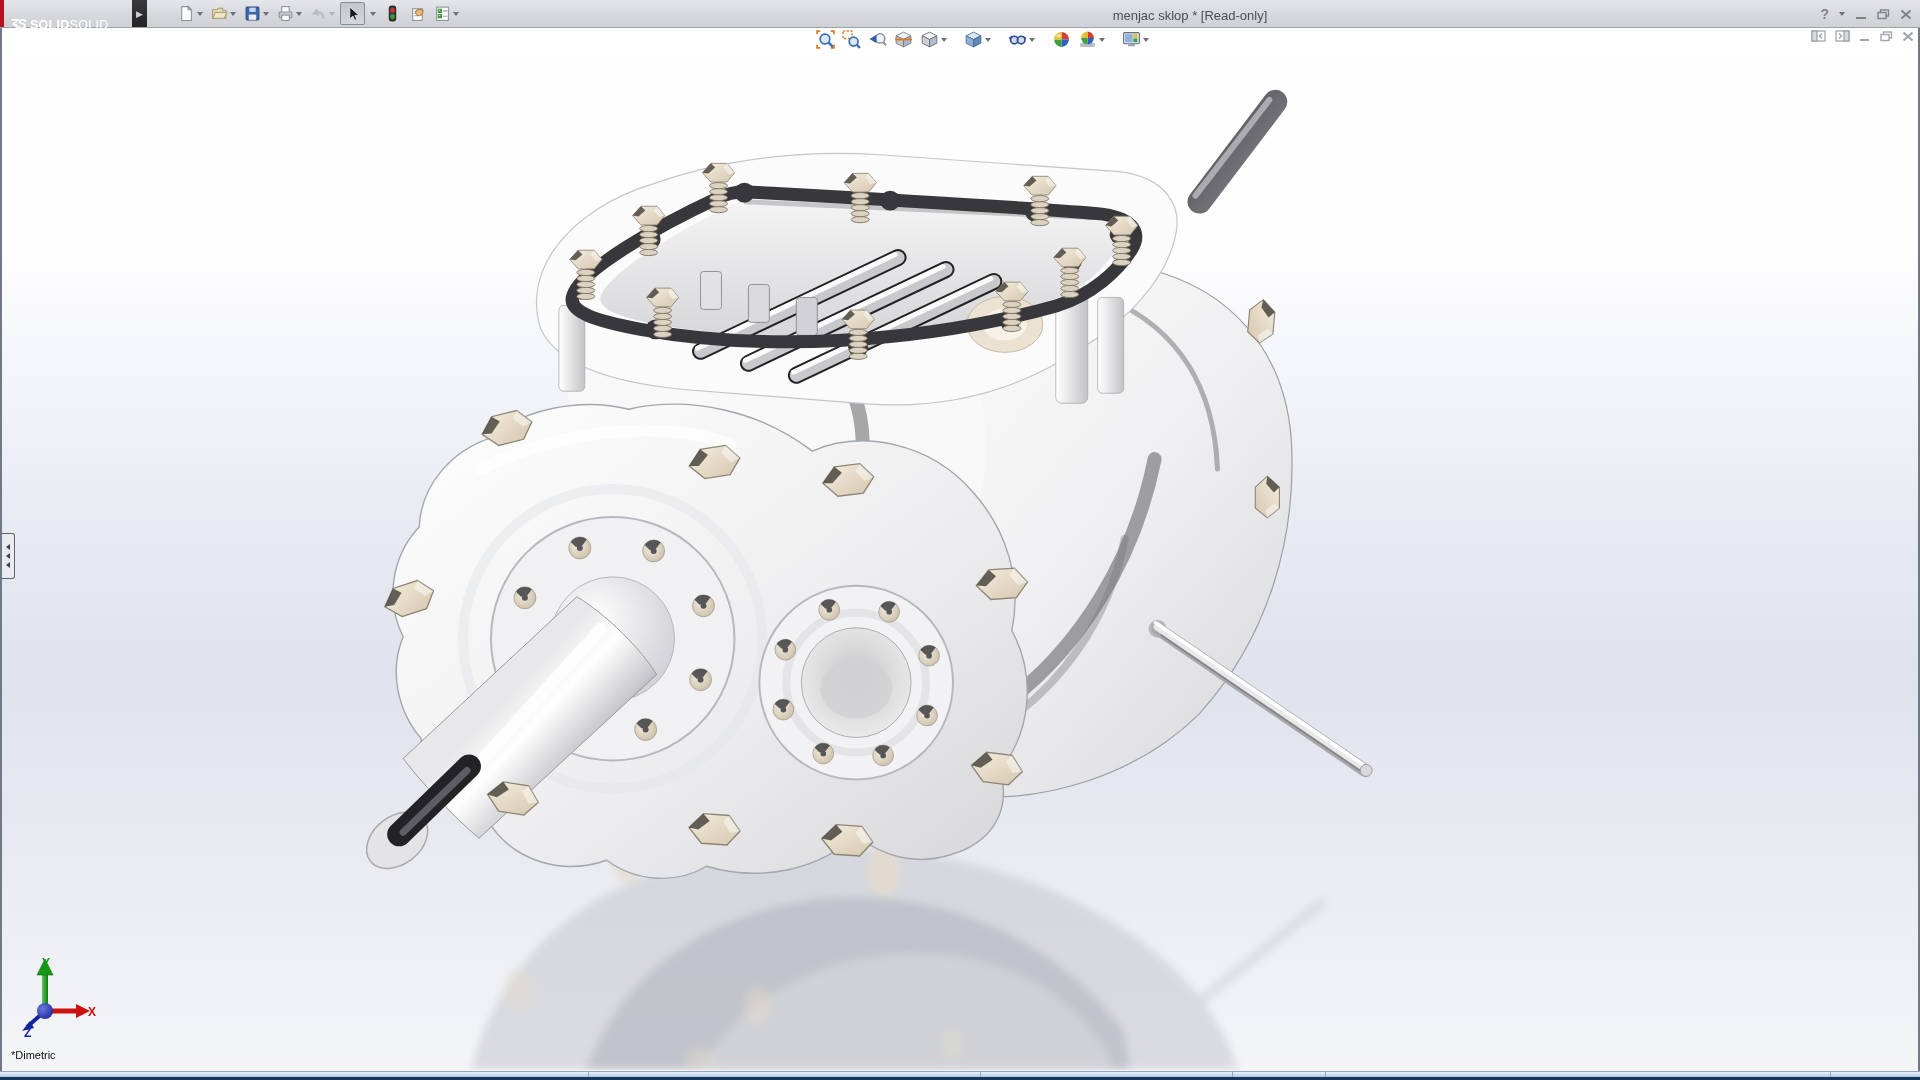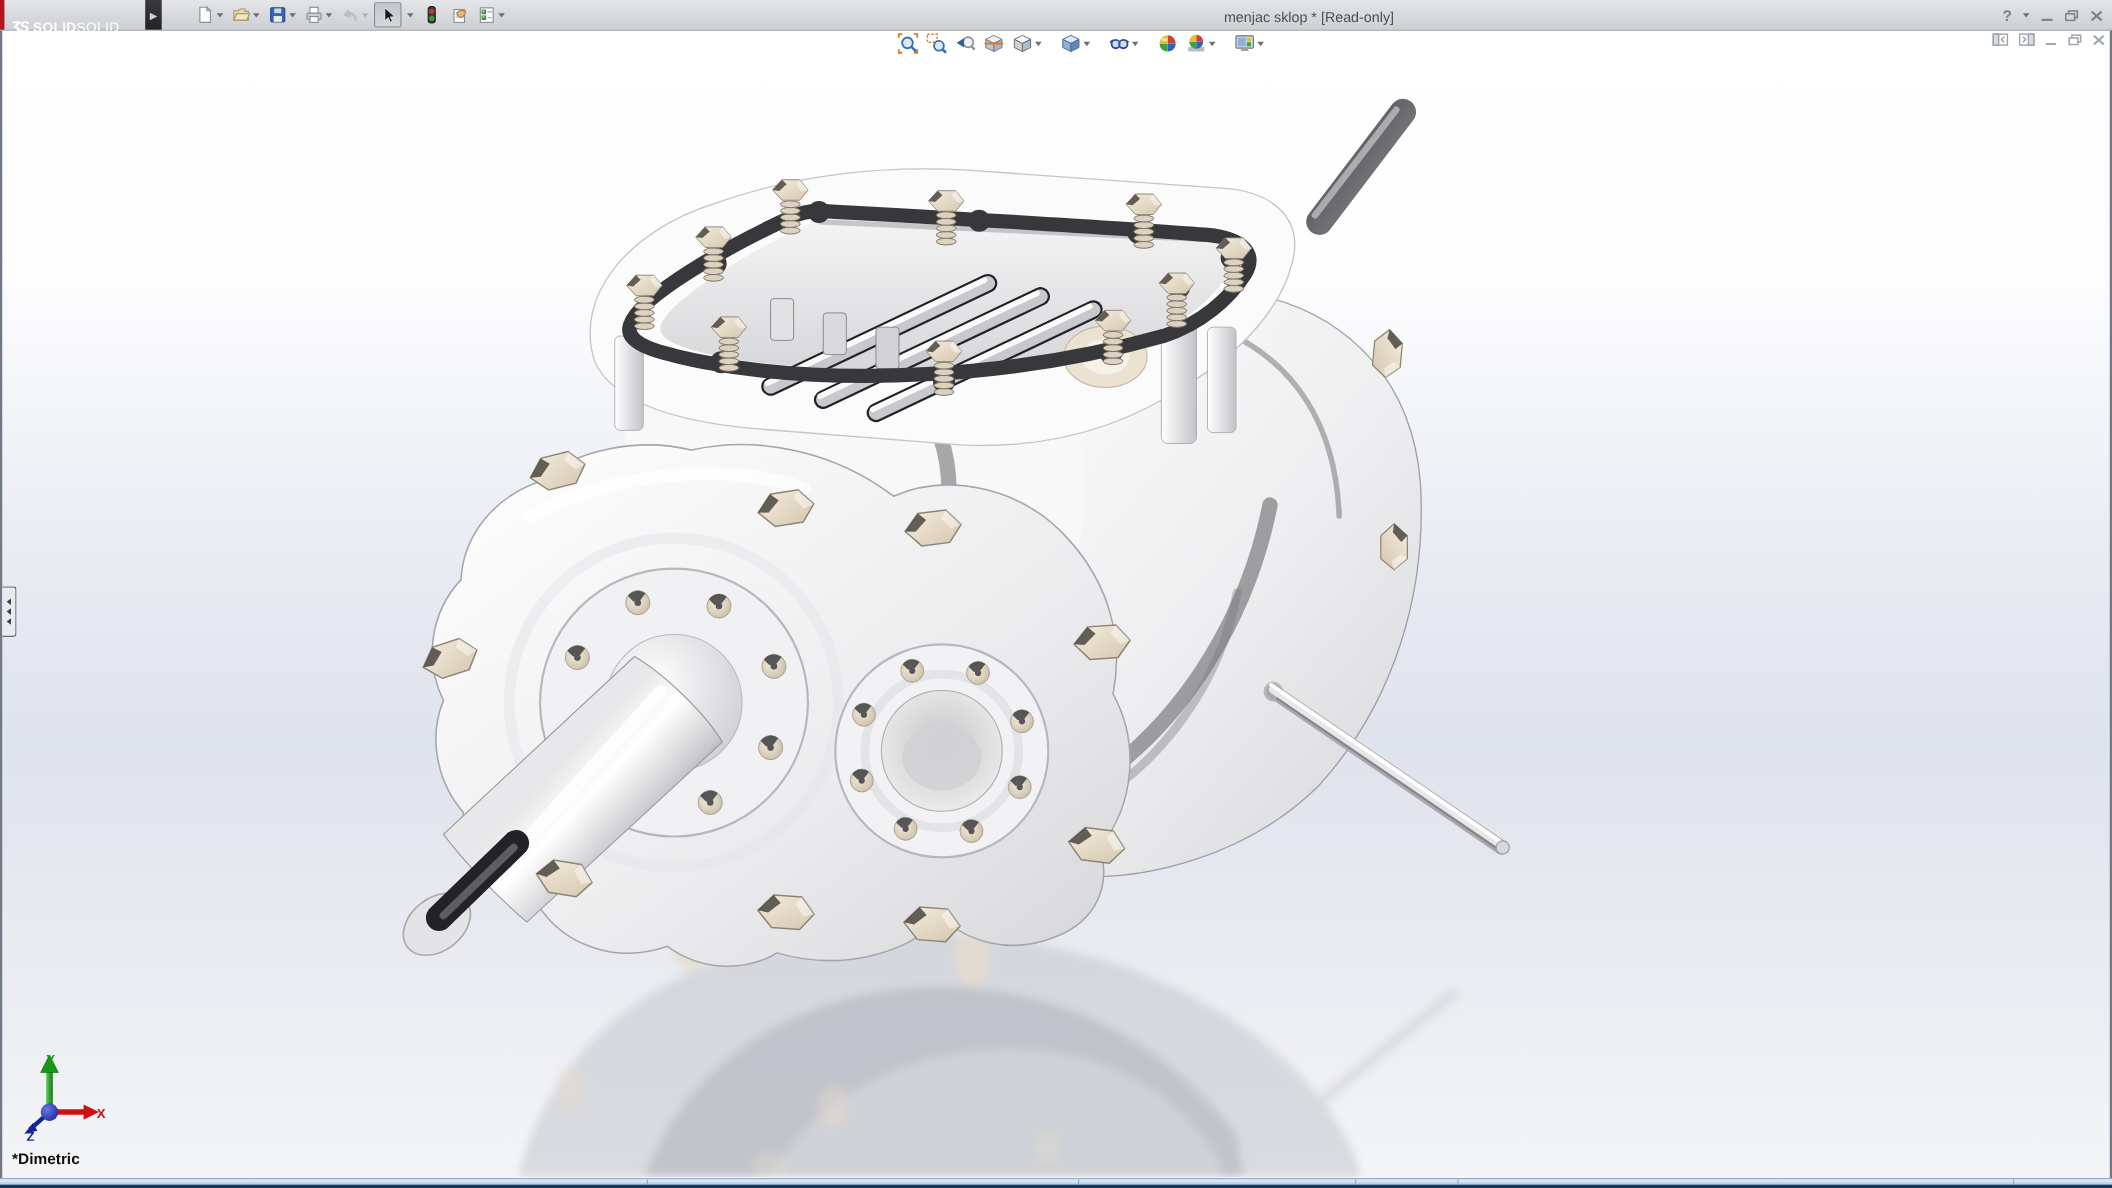--- a/index.html
+++ b/index.html
@@ -42,21 +42,21 @@
 
   
   .docctl { position:absolute; right:4px; top:2px; display:flex; align-items:center; gap:9px; }
 
   
   .treetab { position:absolute; left:0; top:505px; width:13px; height:46px;
     background:#e9ebee; border:1px solid #5d646d; border-left:none; border-radius:0 3px 3px 0;
     display:flex; flex-direction:column; align-items:center; justify-content:center; gap:3px; }
   .treetab i { width:0; height:0; border-top:3.5px solid transparent; border-bottom:3.5px solid transparent; border-right:4.5px solid #3c4149; }
 
-  .viewlabel { position:absolute; left:9px; bottom:10px; font-size:14px; font-weight:bold; color:#101010; }
+  .viewlabel { position:absolute; left:9px; bottom:10px; font-size:11px; font-weight:normal; color:#101010; }
   .triad { position:absolute; left:10px; bottom:34px; }
 
   
   .statusbar { flex:0 0 9px; position:relative;
     background:linear-gradient(180deg,#eaf2fb 0%,#c3d6ec 70%,#a9c2de 100%);
     border-top:1px solid #8fa6c4; border-bottom:3px solid #17365e; }
   .statusbar .seg { position:absolute; top:0; bottom:0; width:1px; background:#8fa6c4; }
 </style>
 </head>
 <body>

